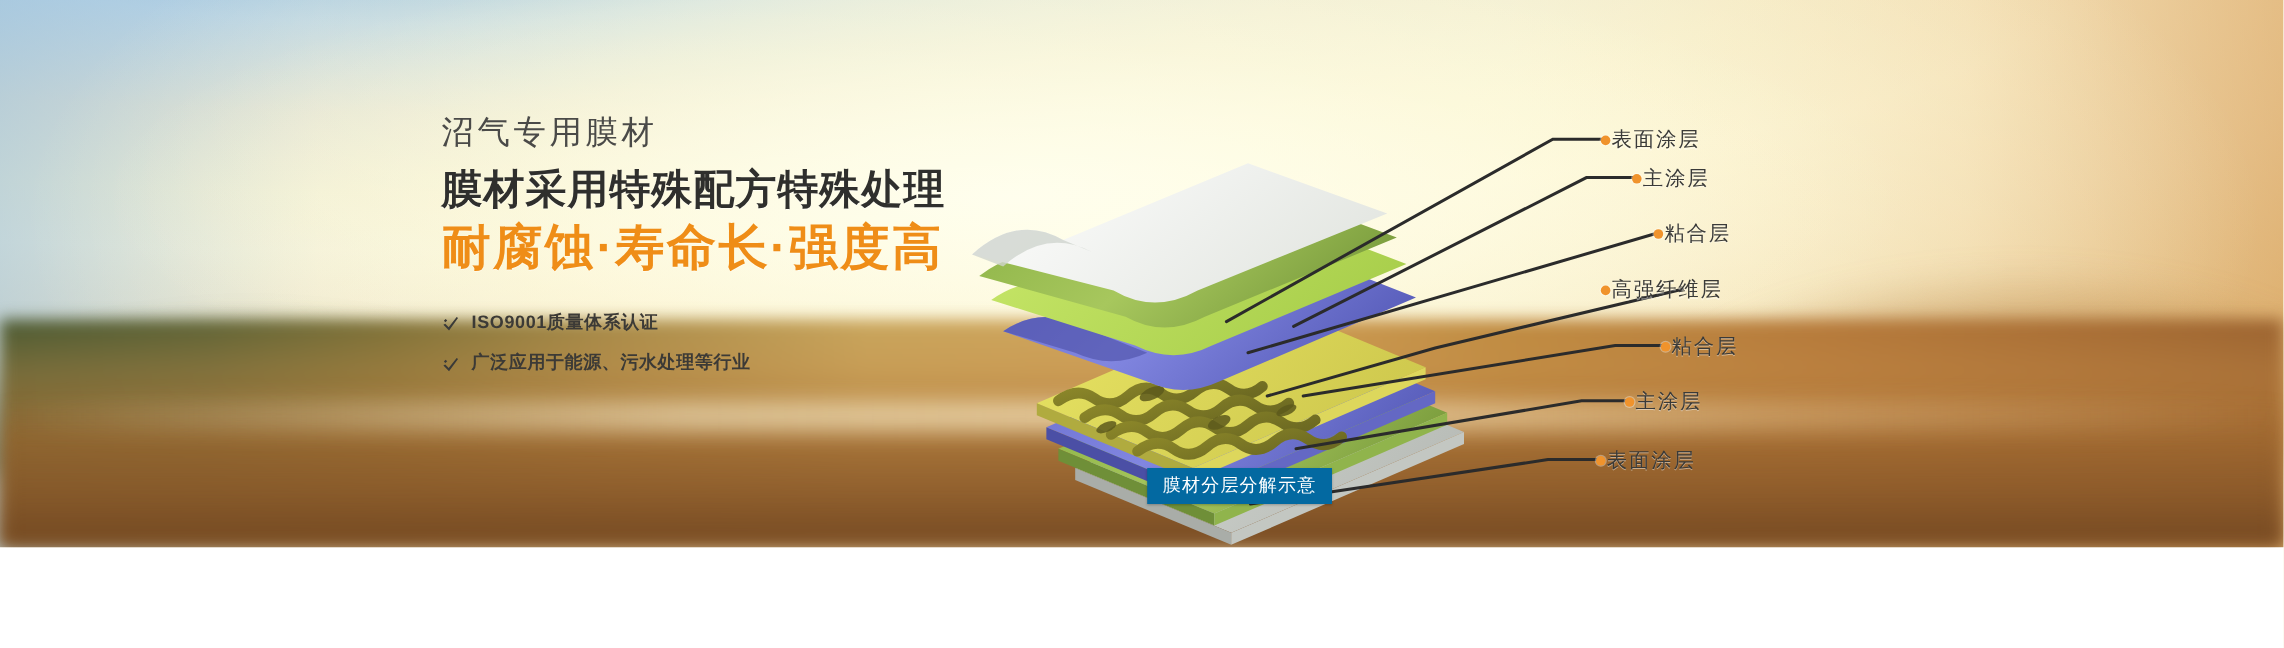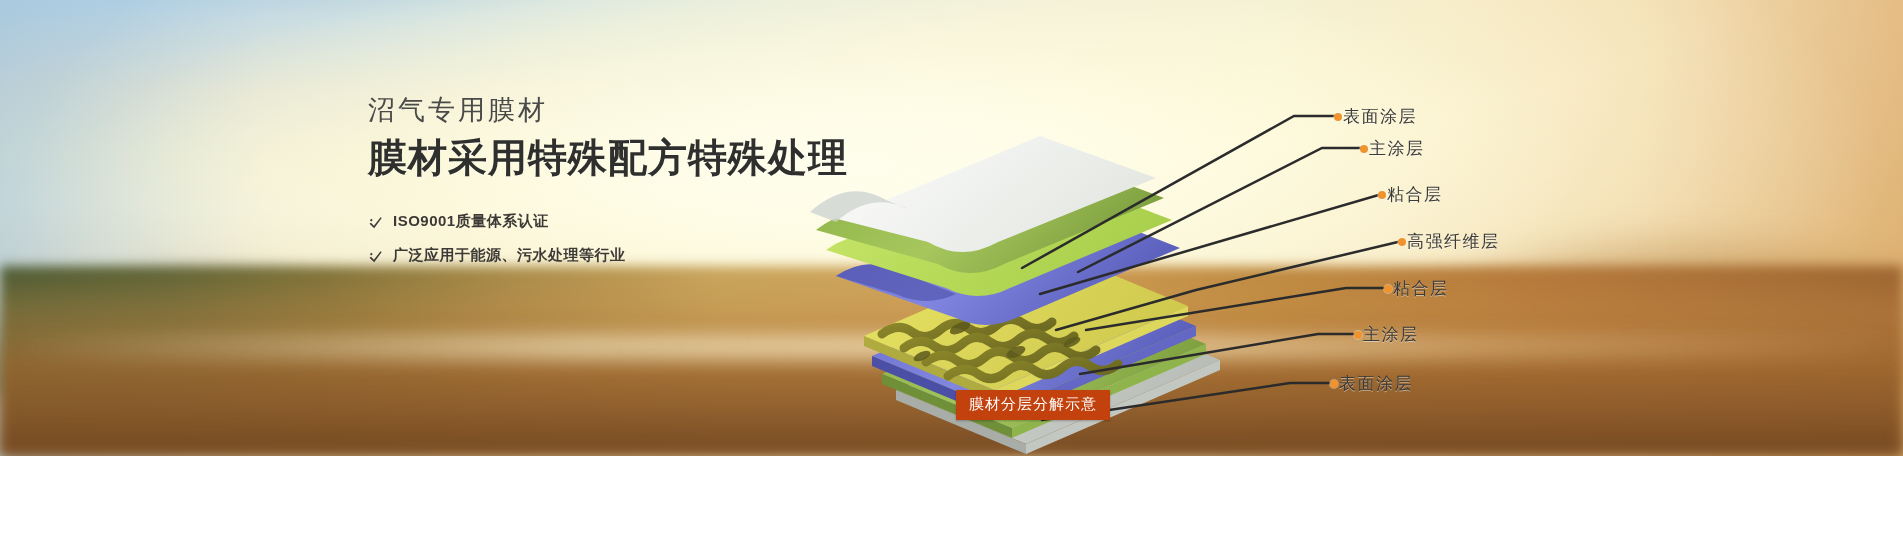--- a/index.html
+++ b/index.html
@@ -56,45 +56,44 @@
   }
 
   
   .copy{position:absolute;left:368px;top:96px;width:470px;}
   .eyebrow{
     font-size:27px;color:#4a4a48;letter-spacing:3px;line-height:1.1;
     font-weight:400;
   }
   .headline{
     margin-top:12px;
-    font-size:39px;font-weight:bold;color:#2f2f2d;letter-spacing:1px;
+    font-size:34px;font-weight:bold;color:#2f2f2d;letter-spacing:1px;
     line-height:1.18;white-space:nowrap;
     text-shadow:0 1px 0 rgba(255,255,255,.5);
-    font-family:Liberation Mono, monospace;
   }
   .headline-accent{
     margin-top:4px;
     font-size:41px;font-weight:bold;color:#ef8d17;letter-spacing:2px;
     line-height:1.2;white-space:nowrap;
     text-shadow:0 1px 0 rgba(255,255,255,.45);
   }
   .features{margin-top:28px;}
   .feature{
     display:flex;align-items:center;gap:10px;
     margin-bottom:15px;font-size:15px;color:#3c3a36;letter-spacing:.5px;font-weight:bold;
   }
   .check{
     width:15px;height:15px;flex:0 0 15px;position:relative;top:1px;
   }
 
   
   .diagram{position:absolute;left:660px;top:60px;width:560px;height:400px;}
   .badge{
     position:absolute;left:956px;top:390px;
-    background:#c2410c;color:#ffffff;font-size:15px;letter-spacing:1px;
+    background:#0369a1;color:#ffffff;font-size:15px;letter-spacing:1px;
     padding:5px 13px 6px 13px;white-space:nowrap;
     box-shadow:0 1px 2px rgba(0,0,0,.25);
   }
 
   
   .callout{
     position:absolute;display:flex;align-items:center;gap:1px;white-space:nowrap;
   }
   .callout .dot{
     width:8px;height:8px;border-radius:50%;background:#f0932c;flex:0 0 8px;
@@ -116,20 +115,21 @@
   <div class="bg-glow"></div>
   <div class="bg-hill-l"></div>
   <div class="bg-hill-r"></div>
   <div class="bg-ground"></div>
   <div class="bg-ground2"></div>
   <div class="bg-streak"></div>
 
   <div class="copy">
     <div class="eyebrow">沼气专用膜材</div>
     <div class="headline">膜材采用特殊配方特殊处理</div>
+    <div class="headline-accent">耐腐蚀·寿命长·强度高</div>
 
     <div class="features">
       <div class="feature">
         <span class="check">
           <svg viewBox="0 0 16 16" width="15" height="15">
             <path d="M3.2 8.3 L6.3 11.4 L13.4 2.4 L14.6 3.3 L6.6 14.2 L1.6 9.2 Z" fill="#3a3a38"></path>
             <path d="M2.0 5.6 L3.6 4.0 L5.0 5.4 L3.4 7.0 Z" fill="#3a3a38"></path>
           </svg>
         </span>
         <span>ISO9001质量体系认证</span>
@@ -254,21 +254,21 @@
     <span class="txt">表面涂层</span>
   </div>
   <div class="callout" style="left:1360px;top:137px;">
     <span class="dot"></span>
     <span class="txt">主涂层</span>
   </div>
   <div class="callout" style="left:1378px;top:183px;">
     <span class="dot"></span>
     <span class="txt">粘合层</span>
   </div>
-  <div class="callout" style="left:1398px;top:230px;">
+  <div class="callout" style="left:1334px;top:230px;">
     <span class="dot"></span>
     <span class="txt">高强纤维层</span>
   </div>
   <div class="callout" style="left:1384px;top:277px;">
     <span class="dot"></span>
     <span class="txt">粘合层</span>
   </div>
   <div class="callout" style="left:1354px;top:323px;">
     <span class="dot"></span>
     <span class="txt">主涂层</span>

